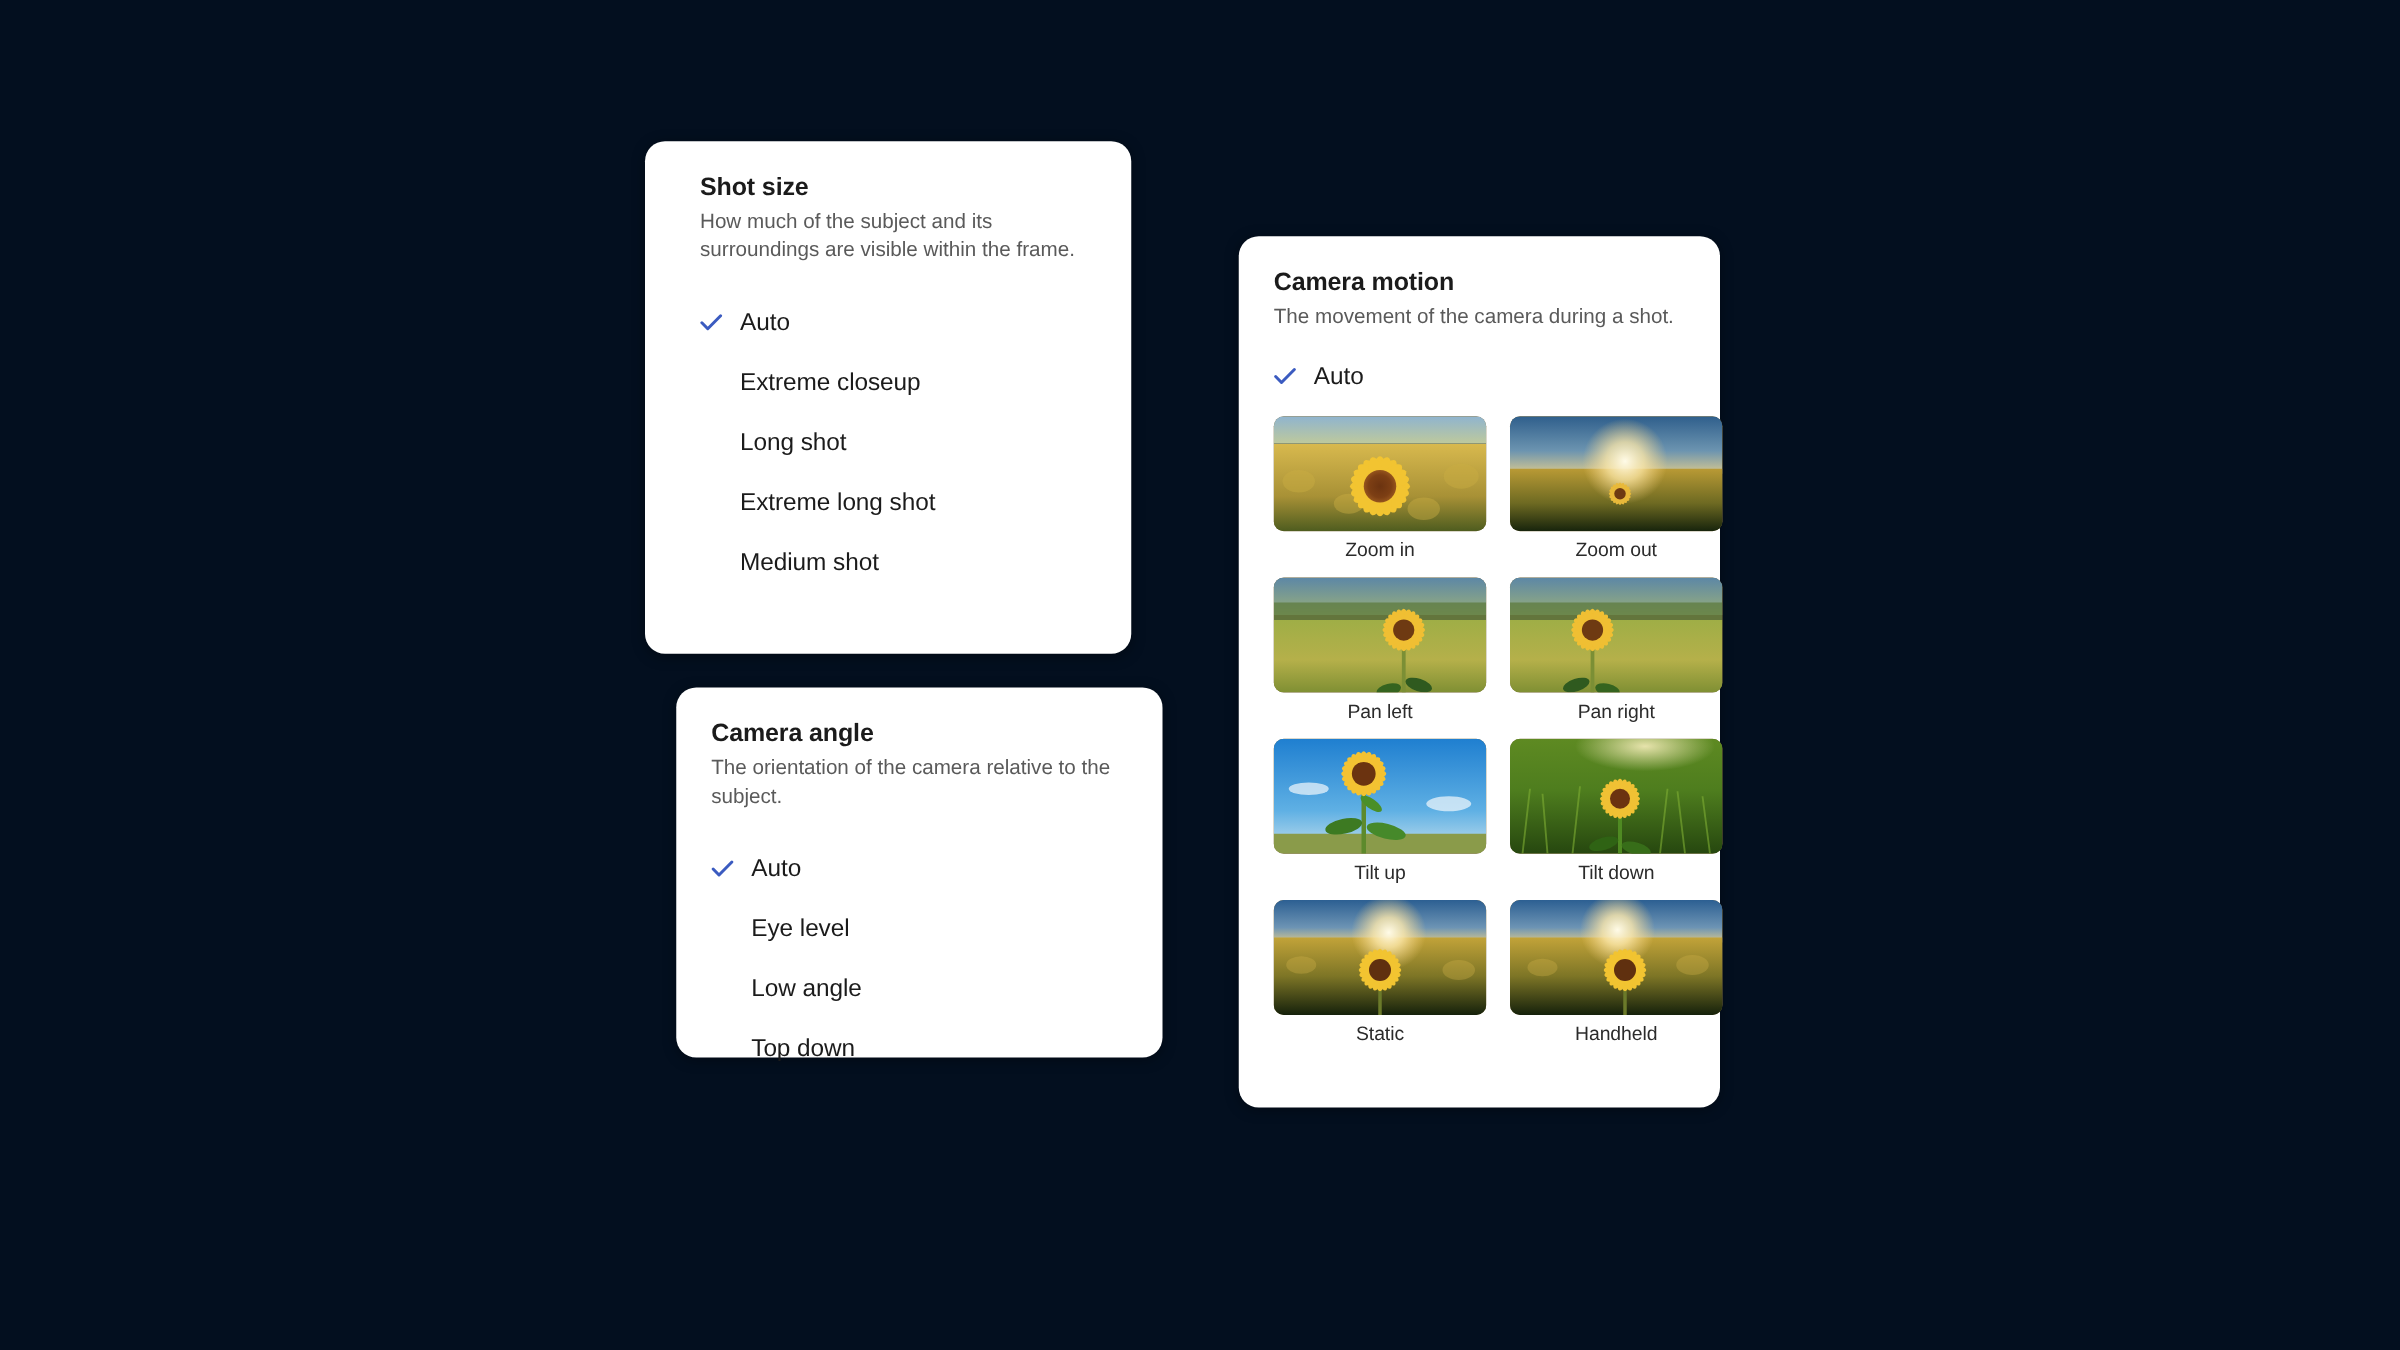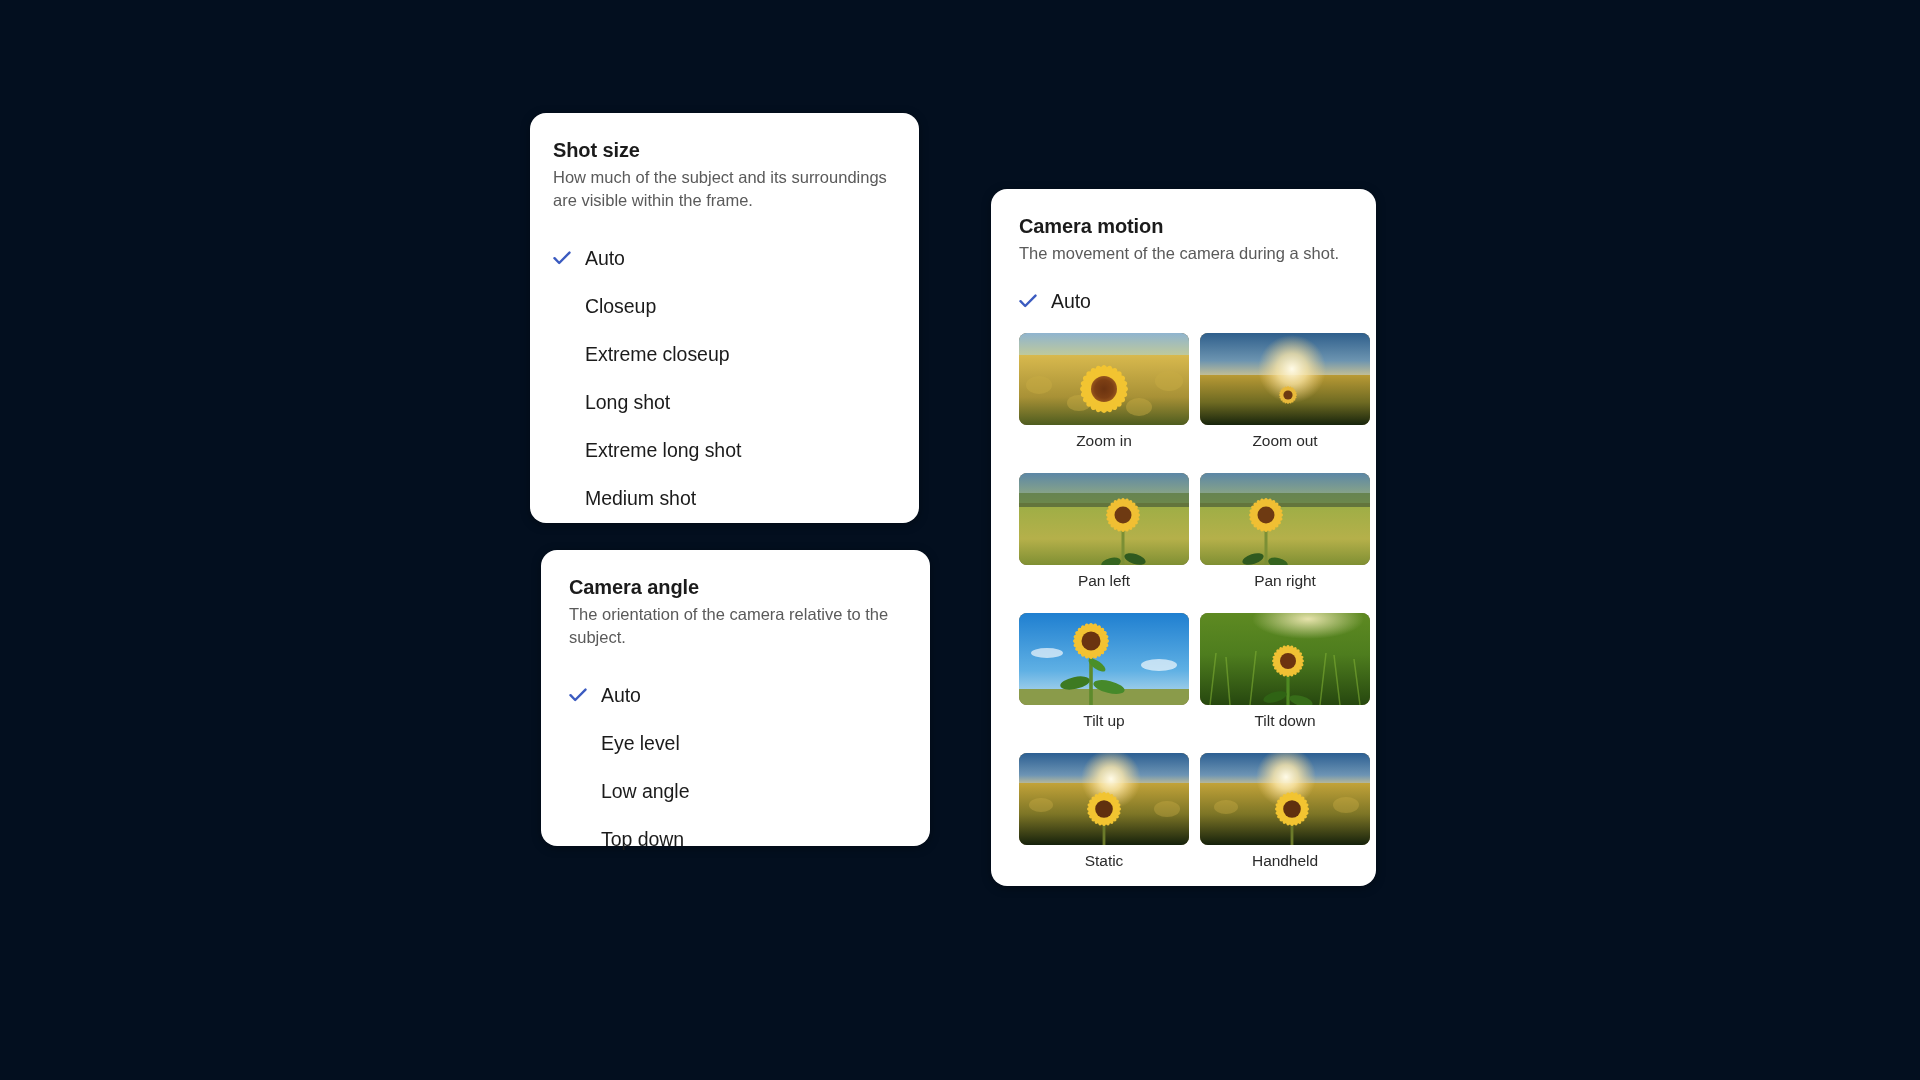--- a/index.html
+++ b/index.html
@@ -61,23 +61,23 @@
   .check-icon { width: 18px; height: 14px; display: block; }
 
   .option-label {
     font-size: 19.5px;
     color: #1b1b1b;
     letter-spacing: -0.05px;
   }
 
   
   #shot-size-card {
-    left: 530px; top: 113px;
+    left: 516px; top: 113px;
     width: 389px; height: 410px;
-    padding: 26px 28px 0 23px;
+    padding: 26px 28px 0 44px;
   }
 
   #camera-angle-card {
     left: 541px; top: 550px;
     width: 389px; height: 296px;
     padding: 26px 28px 0 28px;
   }
 
   
   #camera-motion-card {
@@ -88,21 +88,20 @@
 
   #camera-motion-card .option-list { margin-top: 14px; }
   #camera-motion-card .option-row { height: 44px; }
 
   .thumb-grid {
     margin-top: 10px;
     display: grid;
     grid-template-columns: repeat(2, 170px);
     column-gap: 19px;
     row-gap: 0px;
-    gap: 11px;
   }
 
   .thumb-cell {
     width: 170px;
     cursor: pointer;
   }
 
   .thumb {
     width: 170px;
     height: 92px;
@@ -134,24 +133,20 @@
 
       <div class="option-row">
         <span class="check-slot">
           <svg class="check-icon" viewBox="0 0 18 14">
             <path d="M1.5 7.2 L6.2 12 L16.5 1.6" fill="none" stroke="#3b5bc0" stroke-width="2.4" stroke-linecap="round" stroke-linejoin="round"></path>
           </svg>
         </span>
         <span class="option-label">Auto</span>
       </div>
 
-      <div class="option-row">
-        <span class="check-slot"></span>
-        <span class="option-label">Closeup</span>
-      </div>
 
       <div class="option-row">
         <span class="check-slot"></span>
         <span class="option-label">Extreme closeup</span>
       </div>
 
       <div class="option-row">
         <span class="check-slot"></span>
         <span class="option-label">Long shot</span>
       </div>

